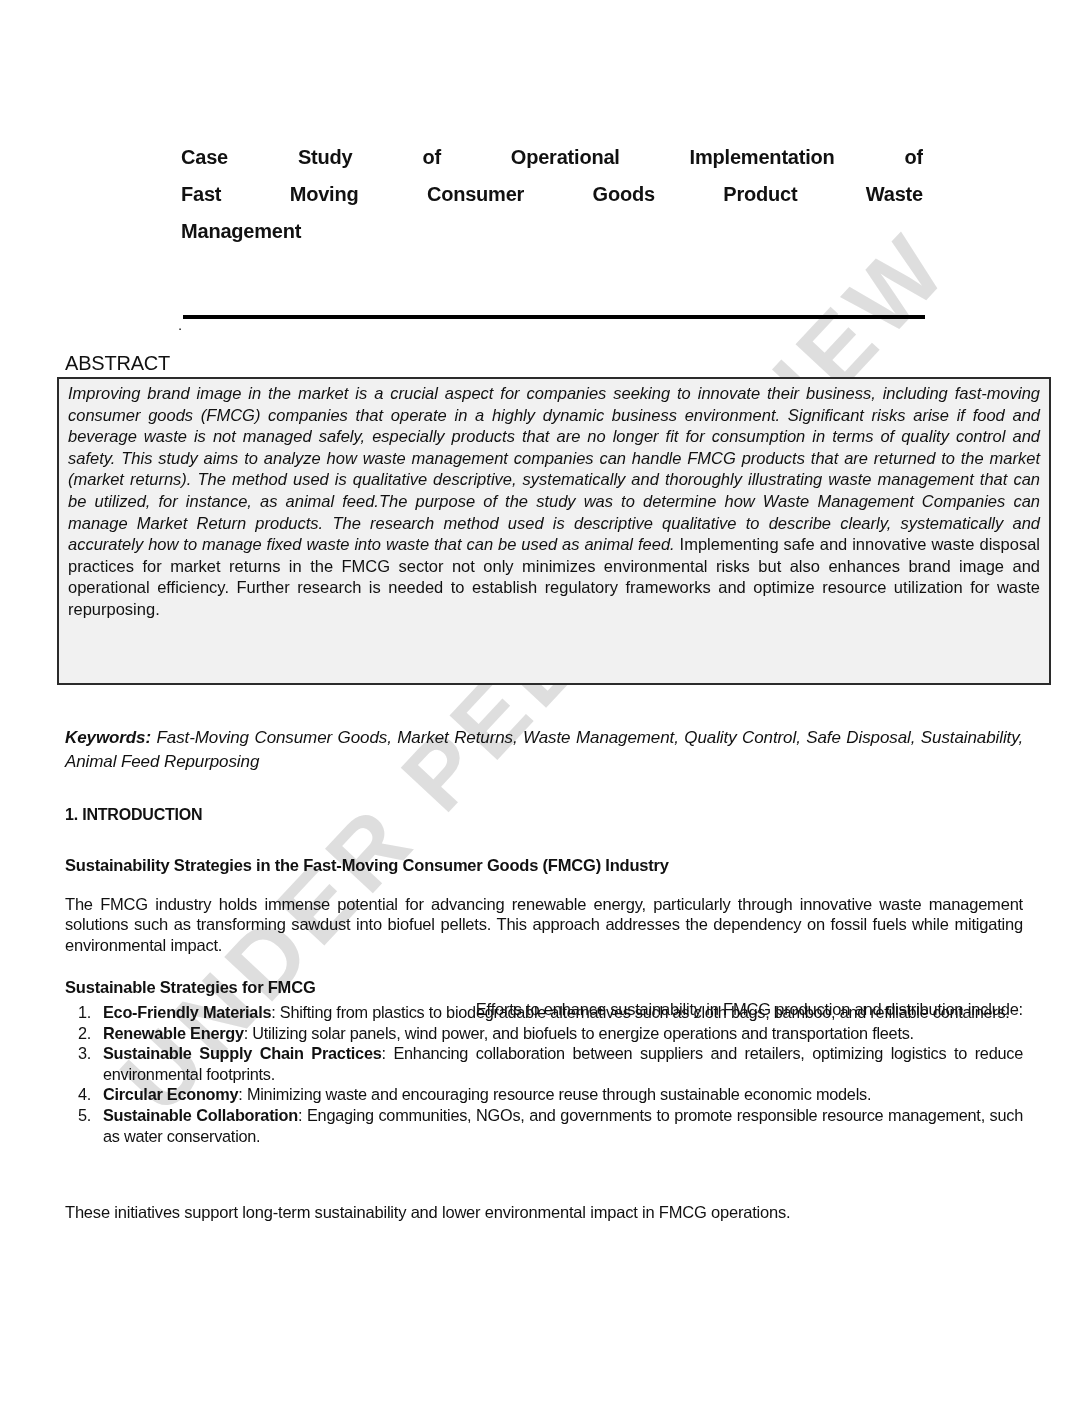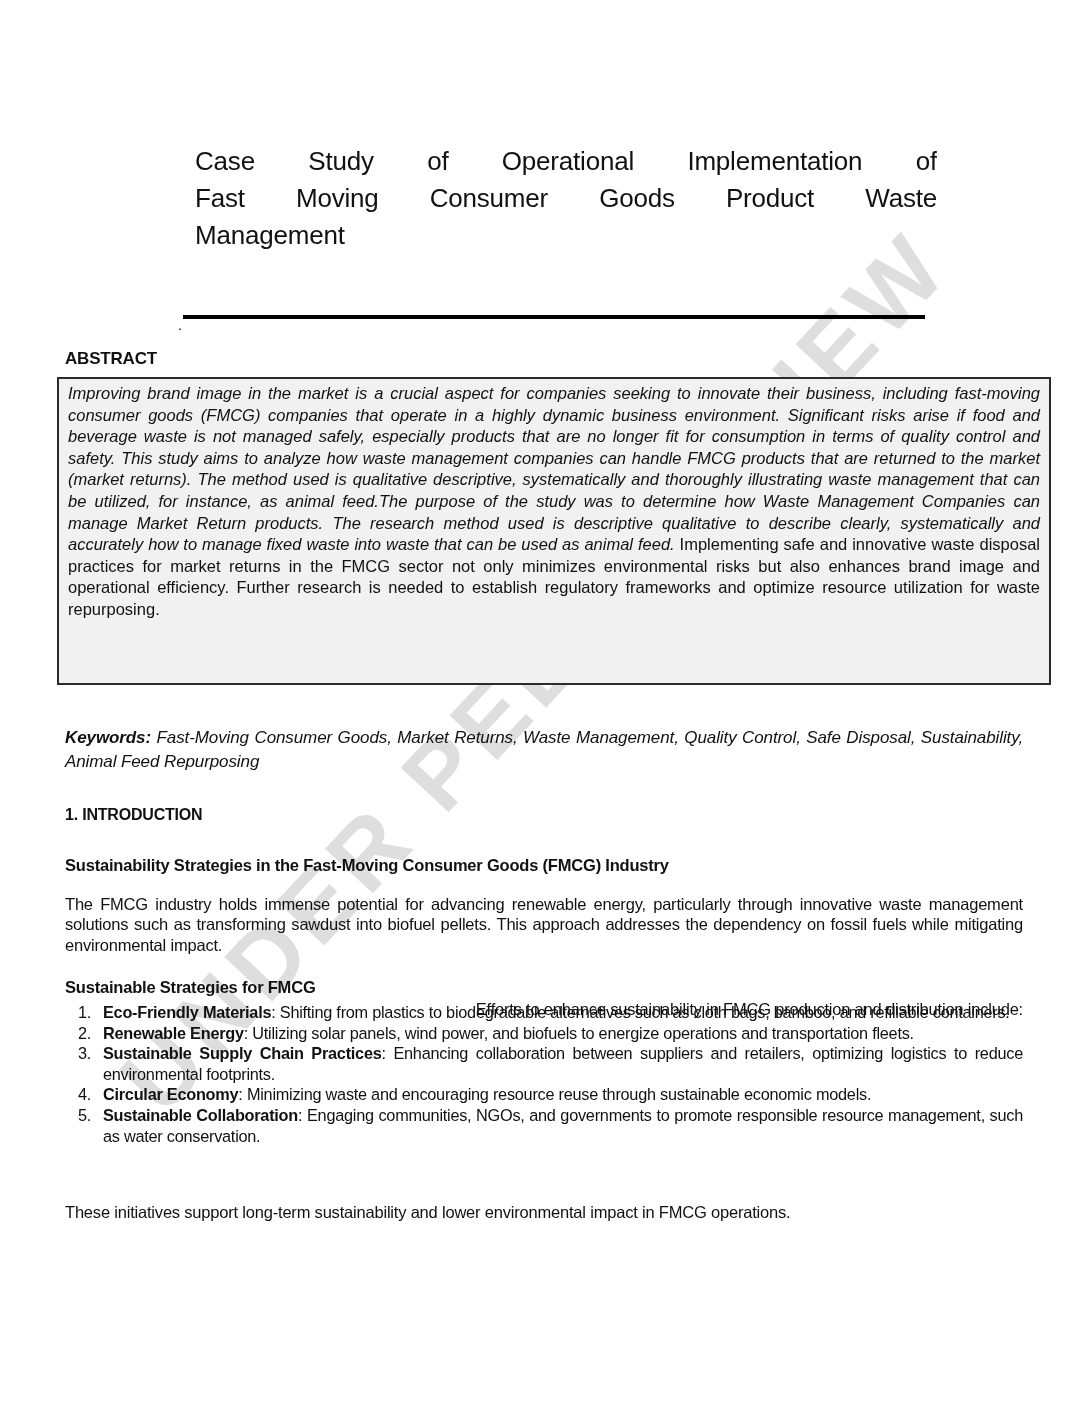--- a/index.html
+++ b/index.html
@@ -29,25 +29,24 @@
     opacity: 0.6;
     z-index: 0;
     user-select: none;
   }
   .layer { position: absolute; z-index: 1; }
 
   .title {
     left: 181px;
     top: 126px;
     width: 742px;
-    font-size: 26px;
-    font-weight: normal;
+    font-size: 20px;
+    font-weight: bold;
     line-height: 37px;
     letter-spacing: -0.2px;
-    margin-left: 14px;
   }
   .tline { display: block; text-align: justify; }
   .tline.just { height: 37px; overflow: hidden; }
   .tline.just::after { content: ""; display: inline-block; width: 100%; }
 
   .rule {
     left: 183px;
     top: 315px;
     width: 742px;
     height: 4px;
@@ -55,22 +54,22 @@
   }
   .margin-dot {
     left: 178px;
     top: 317px;
     font-size: 15px;
     line-height: 15px;
   }
   .h-abstract {
     left: 65px;
     top: 335px;
-    font-size: 17px;
-    font-weight: bold;
+    font-size: 20px;
+    font-weight: normal;
     letter-spacing: -0.2px;
     text-align: center;
   }
   .abstract-box {
     left: 57px;
     top: 377px;
     width: 994px;
     height: 308px;
     box-sizing: border-box;
     background: var(--abstract-box-bg, #f1f1f1);

